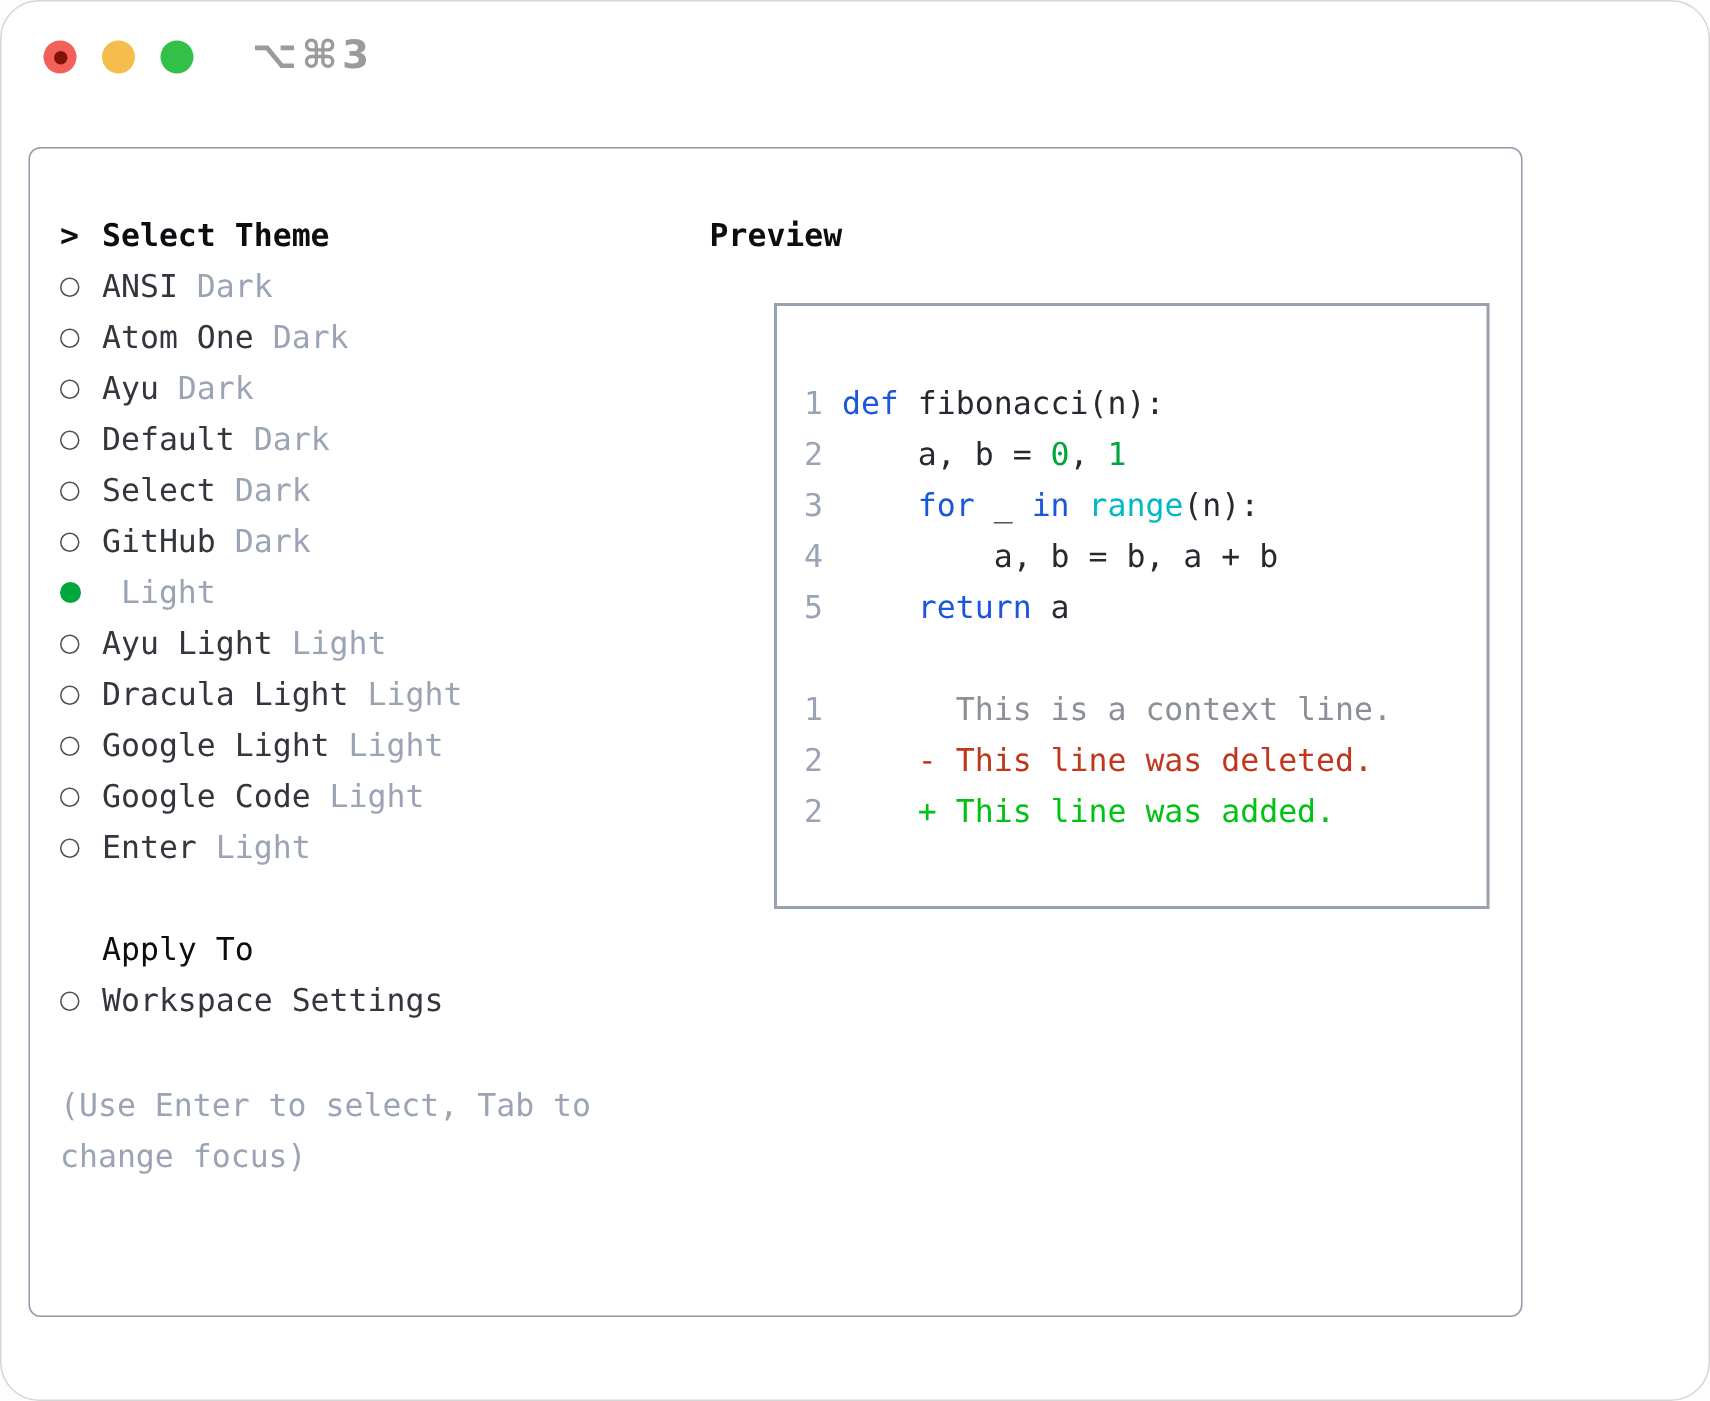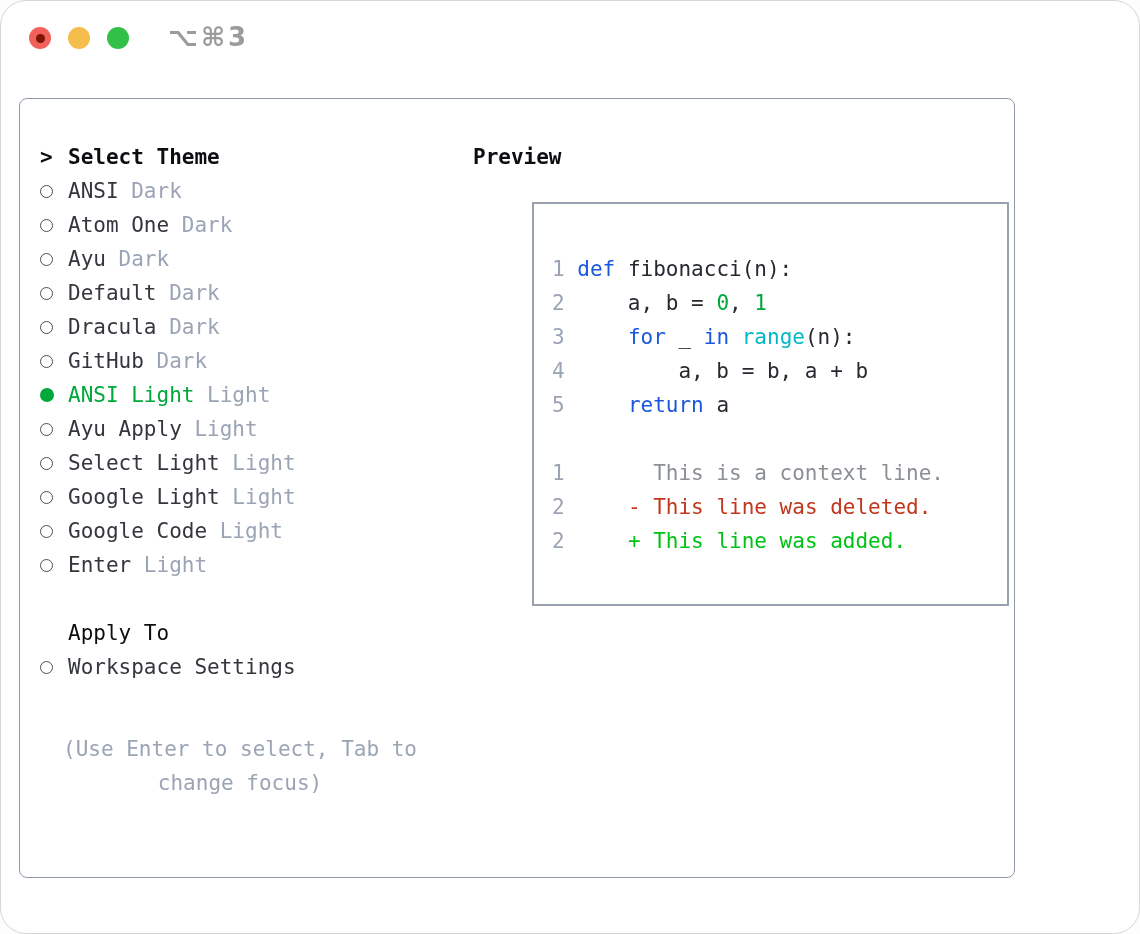--- a/index.html
+++ b/index.html
@@ -20,24 +20,24 @@
   .row{display:flex;align-items:center;height:34px;white-space:pre;}
   .marker{width:28px;display:flex;align-items:center;flex:none;}
   .ring{width:13px;height:13px;border:1.5px solid #4b4f58;border-radius:50%;box-sizing:border-box;}
   .dot{width:14px;height:14px;border-radius:50%;background:var(--green);}
   .prompt{color:var(--black);font-weight:bold;}
   .hdr{color:var(--black);font-weight:bold;}
   .subhdr{color:var(--black);}
   .variant{color:var(--muted);}
   .sel{color:var(--green);}
   .apply{margin-top:34px;text-align:right;}
-  .hint{margin-top:48px;color:var(--muted);width:400px;line-height:34px;white-space:normal;text-align:center;}
+  .hint{margin-top:36px;color:var(--muted);width:400px;line-height:34px;white-space:normal;}
   
   .preview-title{position:absolute;left:453px;top:41px;font-size:21px;line-height:34px;font-weight:bold;color:var(--black);}
-  .preview-box{position:absolute;left:512px;top:103px;width:477px;height:404px;border:2px solid #98a1ae;box-sizing:border-box;background:#fff;}
+  .preview-box{position:absolute;left:496px;top:103px;width:477px;height:404px;border:2px solid #98a1ae;box-sizing:border-box;background:#fff;}
   .code{position:absolute;left:18px;top:48px;font-size:21px;line-height:34px;white-space:pre;color:var(--code);}
   .cl{height:34px;}
   .ln{color:var(--muted);}
   .c-pl{color:var(--code);}
   .c-kw{color:var(--blue);}
   .c-bi{color:var(--cyan);margin-top:24px;}
   .c-num{color:var(--green);}
   .c-ctx{color:var(--ctx);}
   .c-del{color:var(--red);}
   .c-add{color:var(--add);}
@@ -62,25 +62,25 @@
     <div class="left">
       <div class="row">
         <span class="marker prompt">&gt;</span>
         <span class="hdr">Select Theme</span>
       </div>
       <div id="theme-list">
           <div class="row"><span class="marker"><span class="ring"></span></span><span class="">ANSI</span><span class="variant"> Dark</span></div>
           <div class="row"><span class="marker"><span class="ring"></span></span><span class="">Atom One</span><span class="variant"> Dark</span></div>
           <div class="row"><span class="marker"><span class="ring"></span></span><span class="">Ayu</span><span class="variant"> Dark</span></div>
           <div class="row"><span class="marker"><span class="ring"></span></span><span class="">Default</span><span class="variant"> Dark</span></div>
-          <div class="row"><span class="marker"><span class="ring"></span></span><span class="">Dracula</span><span class="variant"> Dark</span></div>
+          <div class="row"><span class="marker"><span class="ring"></span></span><span class="">Select</span><span class="variant"> Dark</span></div>
           <div class="row"><span class="marker"><span class="ring"></span></span><span class="">GitHub</span><span class="variant"> Dark</span></div>
-          <div class="row"><span class="marker"><span class="dot"></span></span><span class="sel">ANSI Light</span><span class="variant"> Light</span></div>
-          <div class="row"><span class="marker"><span class="ring"></span></span><span class="">Ayu Apply</span><span class="variant"> Light</span></div>
-          <div class="row"><span class="marker"><span class="ring"></span></span><span class="">Select Light</span><span class="variant"> Light</span></div>
+          <div class="row"><span class="marker"><span class="dot"></span></span><span class="variant"> Light</span></div>
+          <div class="row"><span class="marker"><span class="ring"></span></span><span class="">Ayu Light</span><span class="variant"> Light</span></div>
+          <div class="row"><span class="marker"><span class="ring"></span></span><span class="">Dracula Light</span><span class="variant"> Light</span></div>
           <div class="row"><span class="marker"><span class="ring"></span></span><span class="">Google Light</span><span class="variant"> Light</span></div>
           <div class="row"><span class="marker"><span class="ring"></span></span><span class="">Google Code</span><span class="variant"> Light</span></div>
           <div class="row"><span class="marker"><span class="ring"></span></span><span class="">Enter</span><span class="variant"> Light</span></div>
         </div>
 
       <div class="apply">
         <div class="row">
           <span class="marker"></span>
           <span class="subhdr">Apply To</span>
         </div>

